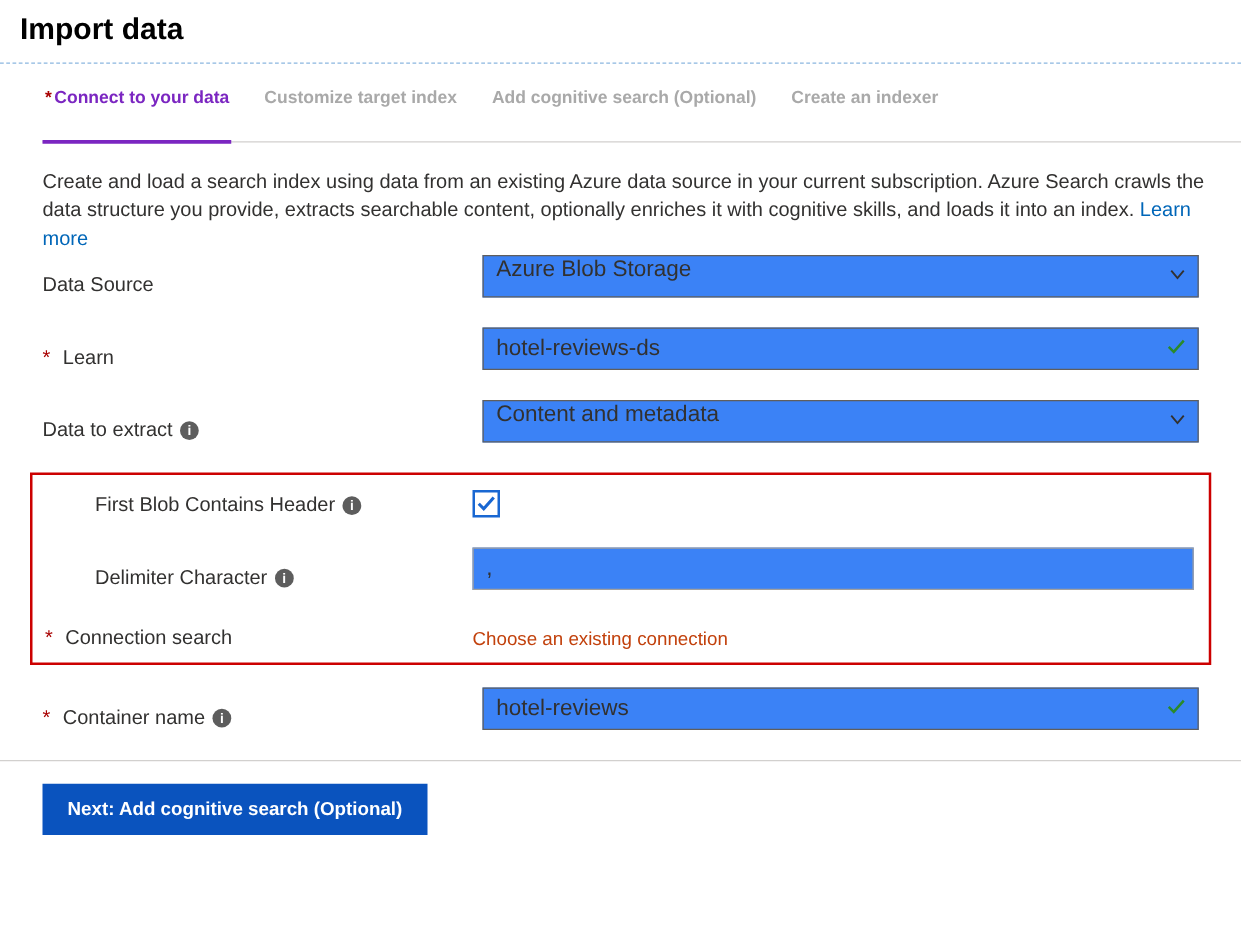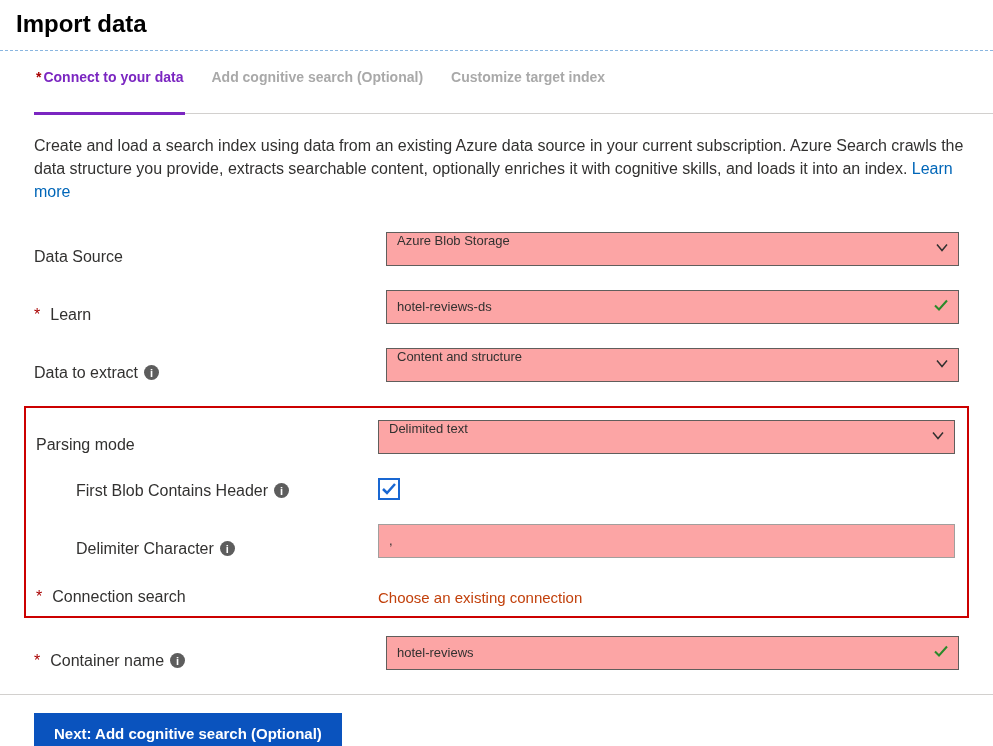--- a/index.html
+++ b/index.html
@@ -43,21 +43,20 @@
     color: #7b26c1;
     border-bottom: 3px solid #7b26c1;
   }
   .tab-req {
     color: #a80000;
     margin-right: 2px;
   }
   .intro {
     font-size: 16px;
     line-height: 1.45;
-    margin-bottom: 28px;
     color: #323130;
   }
   .intro a {
     color: #0066b8;
     text-decoration: none;
   }
   .form-row {
     display: flex;
     align-items: flex-end;
     margin-bottom: 24px;
@@ -100,22 +99,22 @@
     min-width: 0;
     padding-right: 34px;
   }
   .field-col.narrow {
     flex: 0 0 auto;
   }
   .select-box, .text-input {
     width: 100%;
     height: 34px;
     border: 1px solid #605e5c;
-    background: #fca5a5;
-    font-size: 13px;
+    background: #3b82f6;
+    font-size: 18px;
     padding: 0 32px 0 10px;
     color: #323130;
     position: relative;
   }
   .select-wrap {
     position: relative;
     width: 100%;
   }
   .select-wrap .chev {
     position: absolute;
@@ -197,22 +196,23 @@
 
 <h1 class="page-title">Import data</h1>
 <hr class="dashed-divider">
 
 <div class="content">
 
   <div class="tabs">
     <div class="tab active">
       <span class="tab-req">*</span><span>Connect to your data</span>
     </div>
+    <div class="tab">Customize target index</div>
     <div class="tab">Add cognitive search (Optional)</div>
-    <div class="tab">Customize target index</div>
+    <div class="tab">Create an indexer</div>
   </div>
 
   <p class="intro">
     <span>Create and load a search index using data from an existing Azure data source in your current subscription. Azure Search crawls the data structure you provide, extracts searchable content, optionally enriches it with cognitive skills, and loads it into an index. </span><a href="#">Learn more</a>
   </p>
 
   
   <div class="form-row">
     <div class="label-col">Data Source</div>
     <div class="field-col">
@@ -246,46 +246,33 @@
   </div>
 
   
   <div class="form-row">
     <div class="label-col">
       <span>Data to extract</span>
       <span class="info-icon">i</span>
     </div>
     <div class="field-col">
       <div class="select-wrap">
-        <div class="select-box">Content and structure</div>
+        <div class="select-box">Content and metadata</div>
         <span class="chev">
           <svg width="14" height="14" viewBox="0 0 14 14" fill="none">
               <path d="M2 4 L7 10 L12 4" stroke="#323130" stroke-width="1.5"></path>
             </svg>
         </span>
       </div>
     </div>
   </div>
 
   
   <div class="highlighted-group">
 
-    <div class="form-row">
-      <div class="label-col">Parsing mode</div>
-      <div class="field-col">
-        <div class="select-wrap">
-          <div class="select-box">Delimited text</div>
-          <span class="chev">
-            <svg width="14" height="14" viewBox="0 0 14 14" fill="none">
-                <path d="M2 4 L7 10 L12 4" stroke="#323130" stroke-width="1.5"></path>
-              </svg>
-          </span>
-        </div>
-      </div>
-    </div>
 
     <div class="form-row sub">
       <div class="label-col indent">
         <span>First Blob Contains Header</span>
         <span class="info-icon">i</span>
       </div>
       <div class="field-col narrow">
         <div class="checkbox">
           <svg width="16" height="16" viewBox="0 0 16 16" fill="none">
               <path d="M2 8 L6 12 L14 3" stroke-width="2.5"></path>

